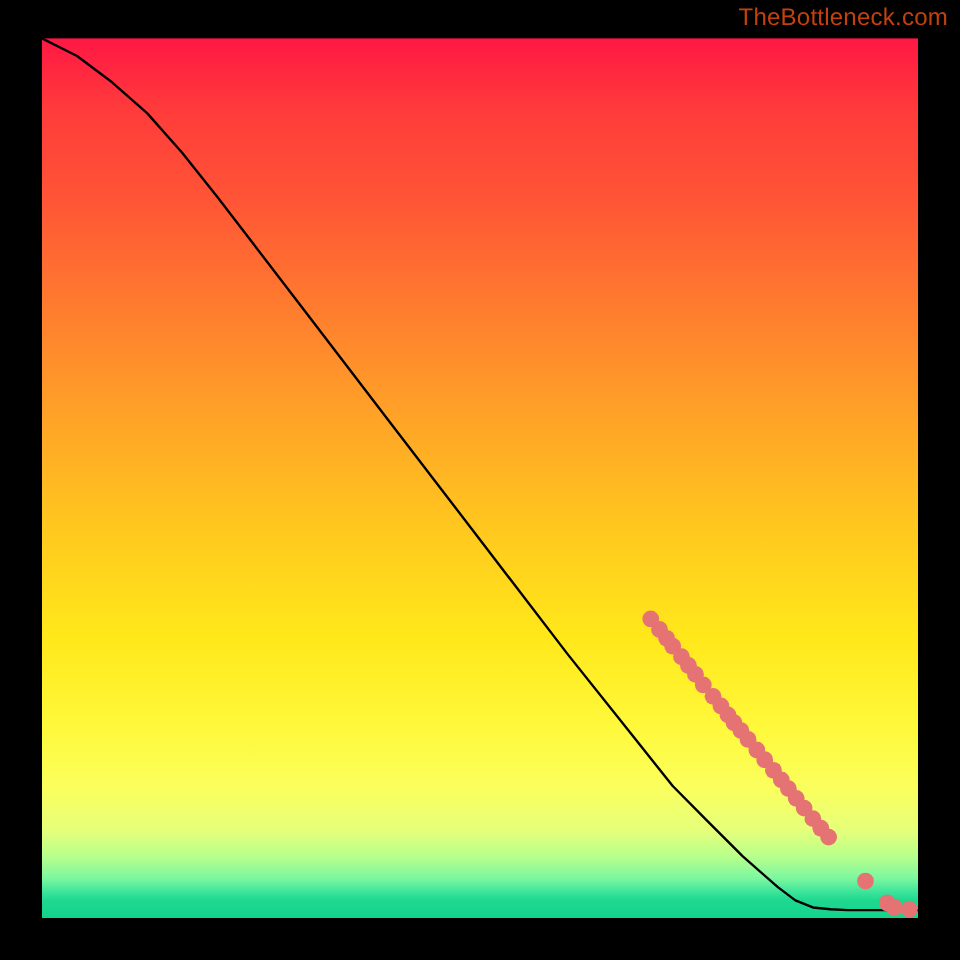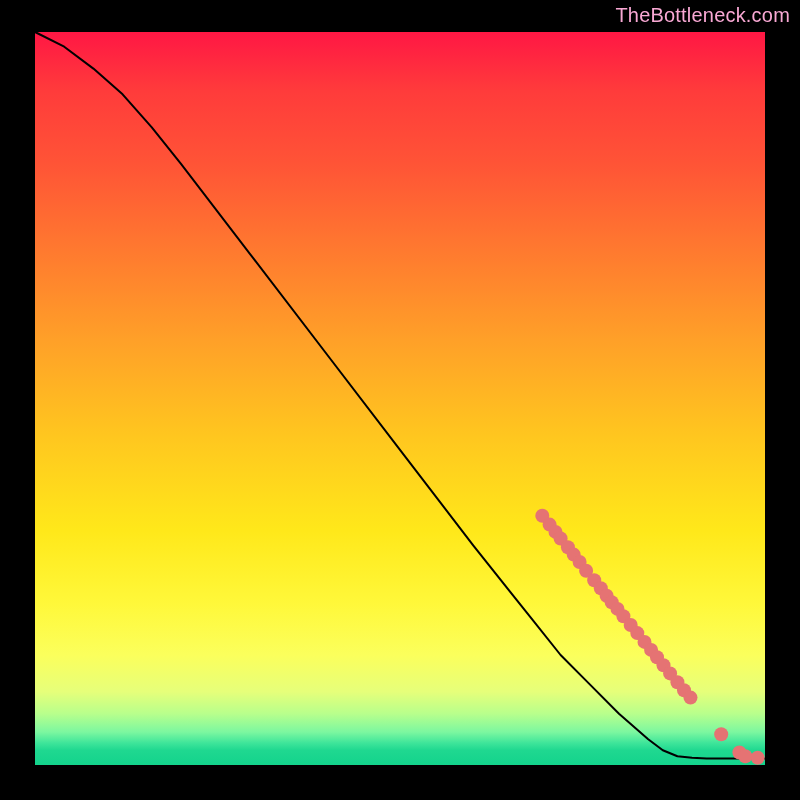--- a/index.html
+++ b/index.html
@@ -8,21 +8,21 @@
     position: relative;
     width: 800px;
     height: 800px;
     background: #000;
     font-family: Arial, Helvetica, sans-serif;
   }
   .attribution {
     position: absolute;
     top: 4px;
     right: 10px;
-    color: #f9a8d4;
+    color: #c2410c;
     font-size: 20px;
     font-weight: 400;
     letter-spacing: 0.2px;
   }
   .plot {
     position: absolute;
     left: 35px;
     top: 32px;
     width: 730px;
     height: 733px;

